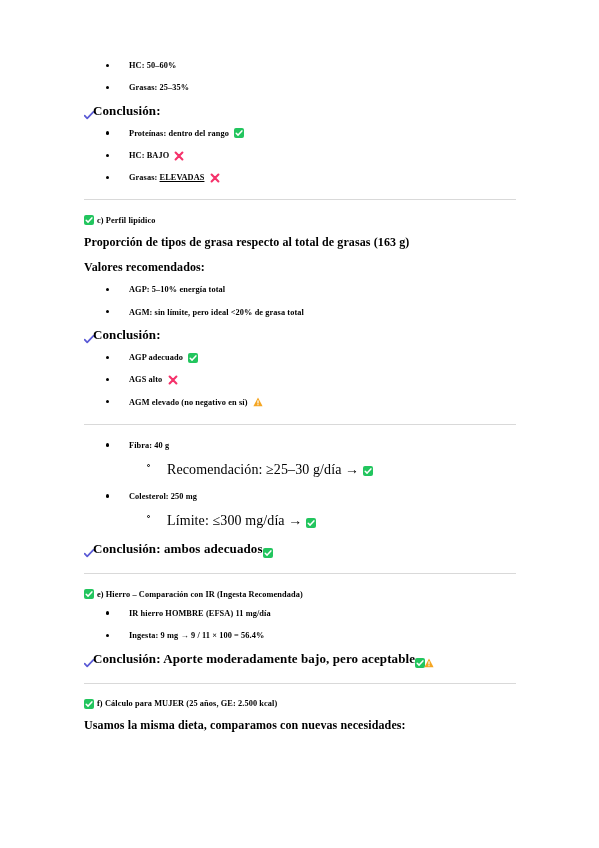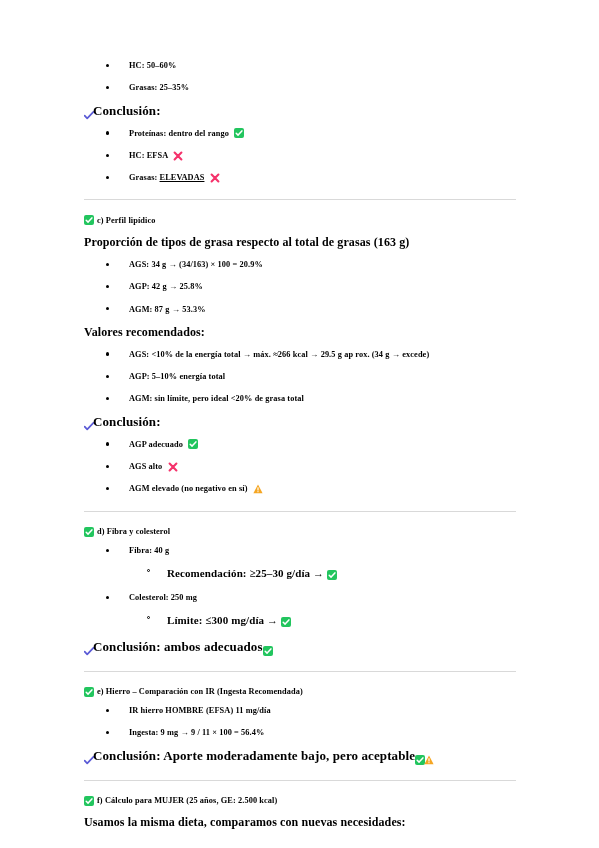--- a/index.html
+++ b/index.html
@@ -74,22 +74,22 @@
     border-radius: 50%;
   }
   ul.lvl2 {
     list-style: none;
     margin: 10px 0 2px 0;
     padding: 0;
   }
   ul.lvl2 > li {
     position: relative;
     padding-left: 38px;
-    font-size: 11px;
-    font-weight: bold;
+    font-size: 14px;
+    font-weight: normal;
     line-height: 1.35;
     margin-bottom: 10px;
     letter-spacing: 0.1px;
   }
   ul.lvl2 > li > .bullet-o {
     position: absolute;
     left: 18px;
     top: 3px;
     width: 3.2px;
     height: 3.2px;
@@ -164,21 +164,21 @@
         <span>Proteínas: dentro del rango</span>
         <span class="icn ibox inline-icn">
           <svg viewBox="0 0 10 10" width="10" height="10">
               <rect x="0" y="0" width="10" height="10" rx="2" fill="#22c55e"></rect>
               <path d="M2.2 5.2 L4.1 7.1 L7.9 2.9" fill="none" stroke="#ffffff" stroke-width="1.5" stroke-linecap="round" stroke-linejoin="round"></path>
             </svg>
         </span>
       </li>
       <li>
         <span class="bullet"></span>
-        <span>HC: EFSA</span>
+        <span>HC: BAJO</span>
         <span class="icn ix inline-icn">
           <svg viewBox="0 0 10 10" width="10" height="10">
               <path d="M1.6 1.6 L8.4 8.4 M8.4 1.6 L1.6 8.4" stroke="#f5326b" stroke-width="2.1" stroke-linecap="round"></path>
             </svg>
         </span>
       </li>
       <li>
         <span class="bullet"></span>
         <span>Grasas: </span><span class="u">ELEVADAS</span>
         <span class="icn ix inline-icn">
@@ -196,42 +196,24 @@
         <svg viewBox="0 0 10 10" width="10" height="10">
             <rect x="0" y="0" width="10" height="10" rx="2" fill="#22c55e"></rect>
             <path d="M2.2 5.2 L4.1 7.1 L7.9 2.9" fill="none" stroke="#ffffff" stroke-width="1.5" stroke-linecap="round" stroke-linejoin="round"></path>
           </svg>
       </span>
       <span class="htext">c) Perfil lipídico</span>
     </div>
 
     <p class="para">Proporción de tipos de grasa respecto al total de grasas (163 g)</p>
 
-    <ul class="lvl1">
-      <li>
-        <span class="bullet"></span>
-        <span>AGS: 34 g → (34/163) × 100 = 20.9%</span>
-      </li>
-      <li>
-        <span class="bullet"></span>
-        <span>AGP: 42 g → 25.8%</span>
-      </li>
-      <li>
-        <span class="bullet"></span>
-        <span>AGM: 87 g → 53.3%</span>
-      </li>
-    </ul>
 
     <p class="para">Valores recomendados:</p>
 
     <ul class="lvl1">
-      <li>
-        <span class="bullet"></span>
-        <span>AGS: &lt;10% de la energía total → máx. ≈266 kcal → 29.5 g ap rox. (34 g → excede)</span>
-      </li>
       <li>
         <span class="bullet"></span>
         <span>AGP: 5–10% energía total</span>
       </li>
       <li>
         <span class="bullet"></span>
         <span>AGM: sin límite, pero ideal &lt;20% de grasa total</span>
       </li>
     </ul>
 
@@ -272,29 +254,20 @@
               <path d="M5 0.6 L9.6 9.2 L0.4 9.2 Z" fill="#f5a623"></path>
               <rect x="4.4" y="3.3" width="1.2" height="3.1" rx="0.5" fill="#ffffff"></rect>
               <rect x="4.4" y="7.1" width="1.2" height="1.2" rx="0.55" fill="#ffffff"></rect>
             </svg>
         </span>
       </li>
     </ul>
 
     <hr class="sep">
 
-    <div class="heading">
-      <span class="icn ibox">
-        <svg viewBox="0 0 10 10" width="10" height="10">
-            <rect x="0" y="0" width="10" height="10" rx="2" fill="#22c55e"></rect>
-            <path d="M2.2 5.2 L4.1 7.1 L7.9 2.9" fill="none" stroke="#ffffff" stroke-width="1.5" stroke-linecap="round" stroke-linejoin="round"></path>
-          </svg>
-      </span>
-      <span class="htext">d) Fibra y colesterol</span>
-    </div>
 
     <ul class="lvl1">
       <li>
         <span class="bullet"></span>
         <span>Fibra: 40 g</span>
         <ul class="lvl2">
           <li>
             <span class="bullet-o"></span>
             <span>Recomendación: ≥25–30 g/día → </span>
             <span class="icn ibox">

